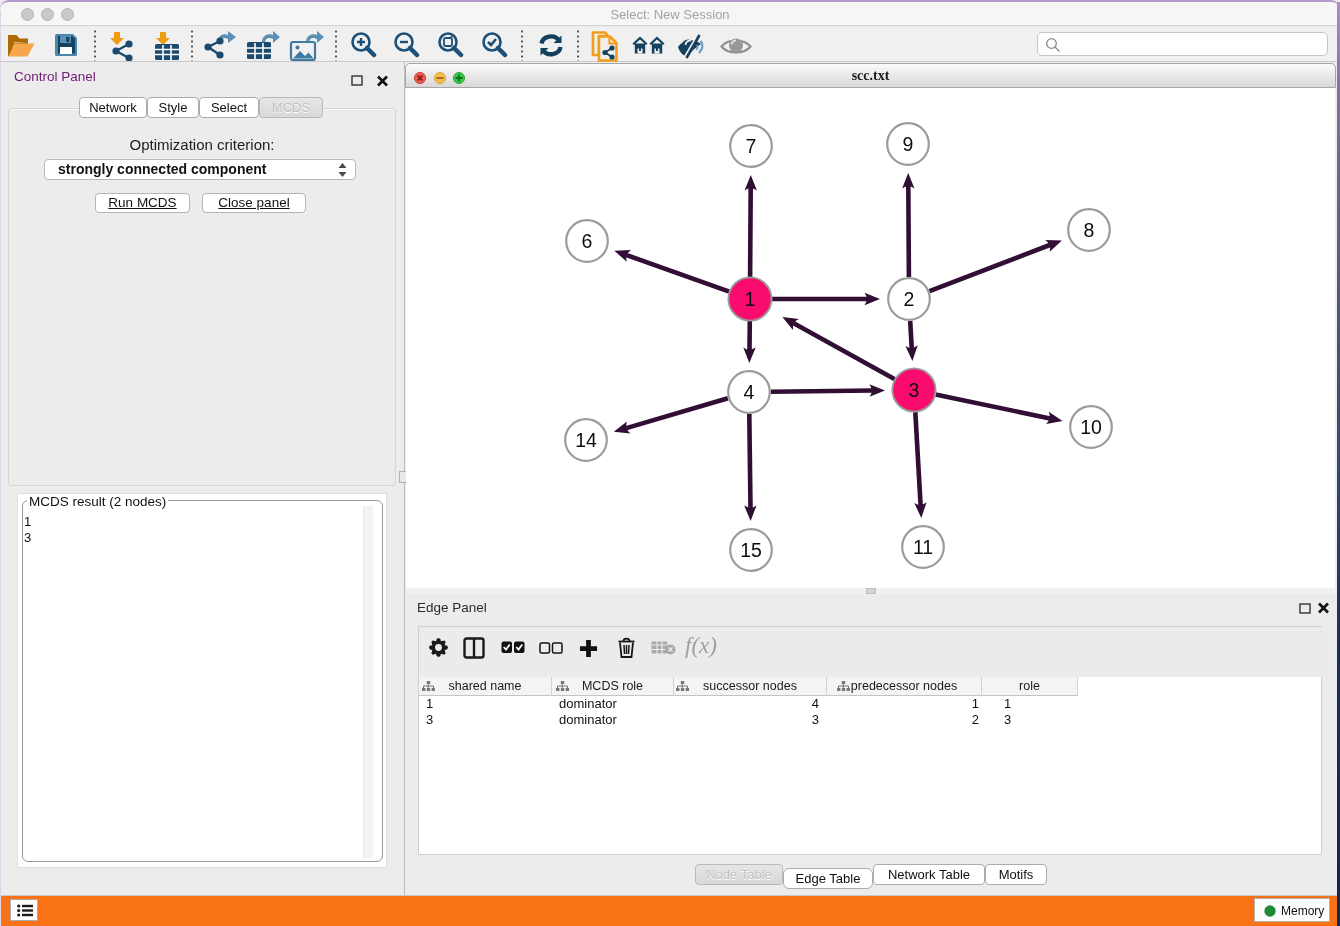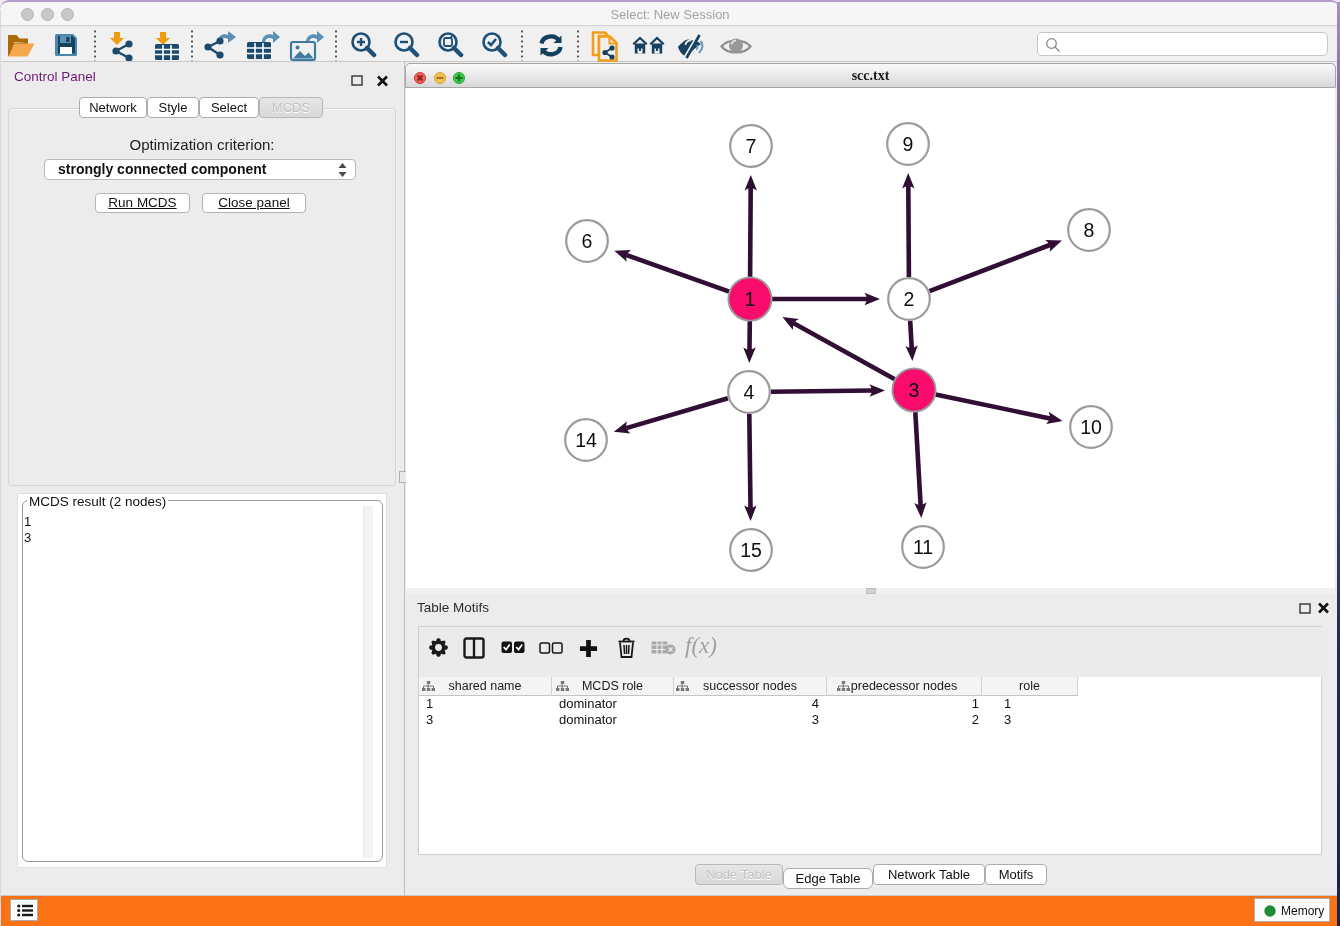--- a/index.html
+++ b/index.html
@@ -348,21 +348,21 @@
         <text x="345" y="469">15</text>
         <text x="517" y="466">11</text>
       </g>
     </svg>
   </div>
   <div id="nethsb">
       <div id="nethumb"></div>
     </div>
 </div>
 <div class="abs" id="tpanel">
-  <div class="abs" id="tptitle">Table Motifs</div>
+  <div class="abs" id="tptitle">Edge Panel</div>
   <svg class="abs" style="left:894px;top:8px;" width="12" height="11" viewBox="0 0 12 11">
     <rect x="1" y="1" width="10" height="9" fill="none" stroke="#333" stroke-width="1.4"></rect>
   </svg>
   <svg class="abs" style="left:912px;top:7px;" width="13" height="12" viewBox="0 0 13 12">
     <path d="M2 1.5 L11 10.5 M11 1.5 L2 10.5" stroke="#111" stroke-width="2.6"></path>
   </svg>
   <div class="abs" id="tarea">
     <div id="ttools">
 
       <svg class="abs" style="left:10px;top:11px;" width="19" height="19" viewBox="0 0 20 20">

